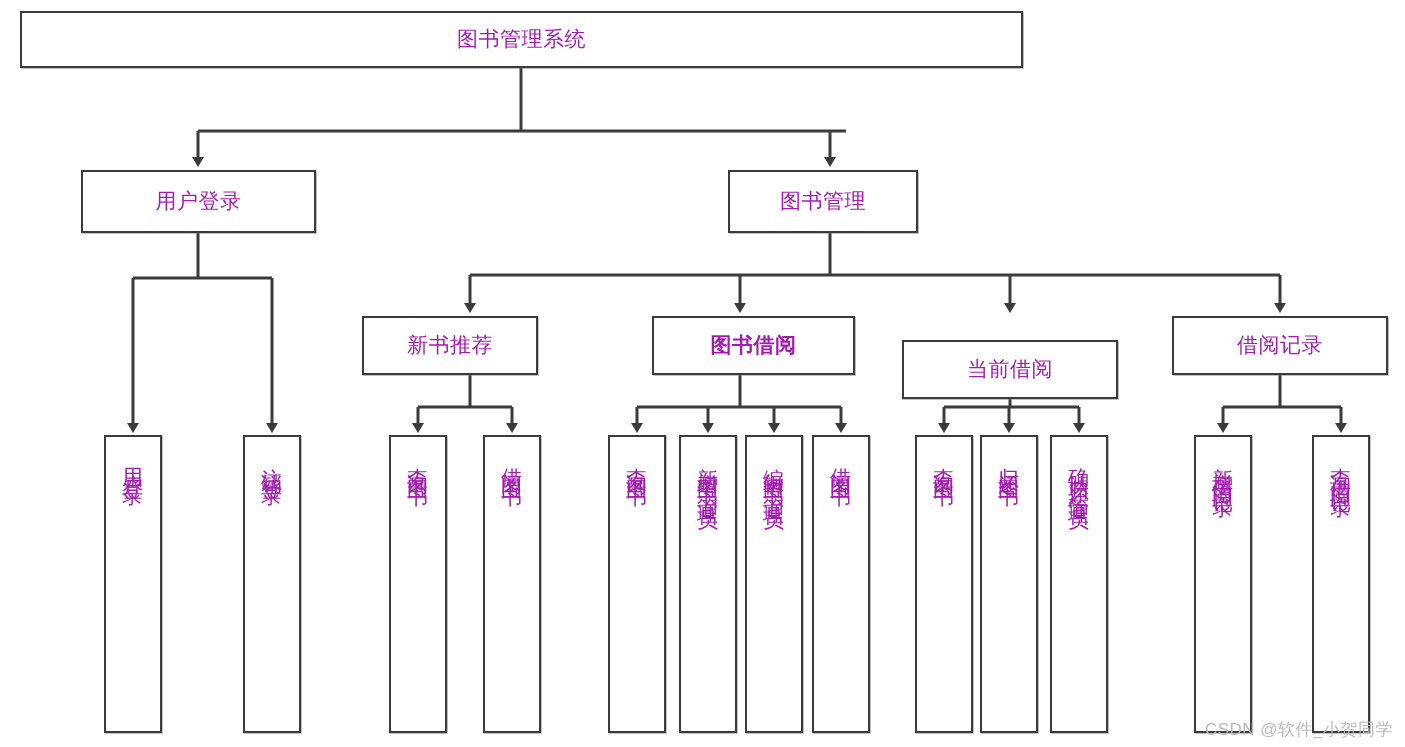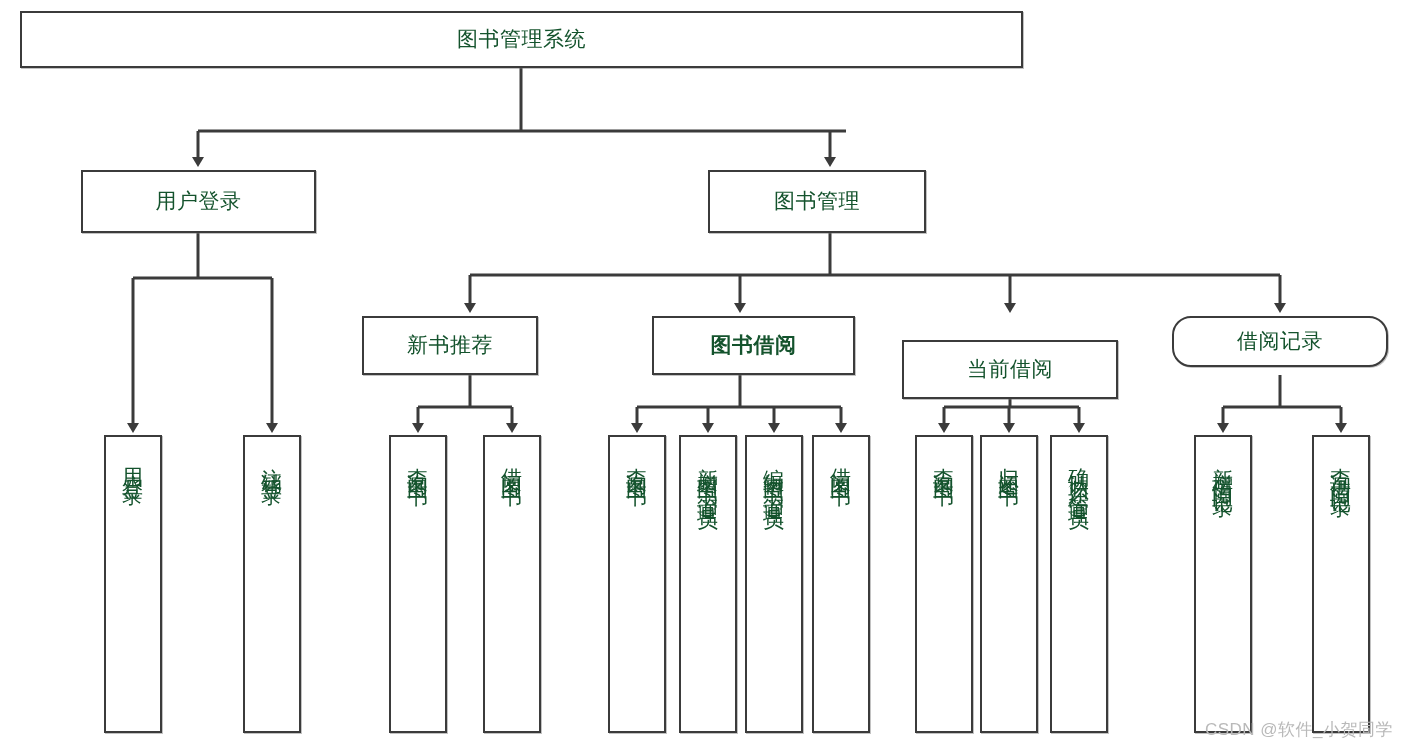--- a/index.html
+++ b/index.html
@@ -30,21 +30,21 @@
     box-sizing: border-box;
     background: #ffffff;
     border: 2.5px solid #3b3b3b;
     display: flex;
     align-items: center;
     justify-content: center;
     box-shadow: 1px 1px 0 rgba(120,120,120,0.45);
   }
   .node .lbl {
     font-size: 21px;
-    color: #14532d;
+    color: #a21caf;
     letter-spacing: 0.5px;
     line-height: 1.15;
     white-space: nowrap;
   }
   .node.vertical {
     align-items: flex-start;
     justify-content: center;
     padding-top: 14px;
   }
   .node.vertical .lbl {
@@ -121,34 +121,34 @@
     </g>
   </svg>
 
   <div class="node" style="left: 20px; top: 11px; width: 1003px; height: 57px;">
     <span class="lbl">图书管理系统</span>
   </div>
 
   <div class="node" style="left: 81px; top: 170px; width: 235px; height: 63px;">
     <span class="lbl">用户登录</span>
   </div>
-  <div class="node" style="left: 708px; top: 170px; width: 218px; height: 63px;">
+  <div class="node" style="left: 728px; top: 170px; width: 190px; height: 63px;">
     <span class="lbl">图书管理</span>
   </div>
 
   <div class="node" style="left: 362px; top: 316px; width: 176px; height: 59px;">
     <span class="lbl">新书推荐</span>
   </div>
   <div class="node" style="left: 652px; top: 316px; width: 203px; height: 59px; font-weight: bold;">
     <span class="lbl">图书借阅</span>
   </div>
   <div class="node" style="left: 902px; top: 316px; width: 216px; height: 59px; margin-top: 24px;">
     <span class="lbl">当前借阅</span>
   </div>
-  <div class="node" style="left: 1172px; top: 316px; width: 216px; height: 51px; border-radius: 19px;">
+  <div class="node" style="left: 1172px; top: 316px; width: 216px; height: 59px;">
     <span class="lbl">借阅记录</span>
   </div>
 
   <div class="node vertical" style="left: 104px; top: 435px; width: 58px; height: 298px;">
     <span class="lbl">用户登录</span>
   </div>
   <div class="node vertical" style="left: 243px; top: 435px; width: 58px; height: 298px;">
     <span class="lbl">注销登录</span>
   </div>
   <div class="node vertical" style="left: 389px; top: 435px; width: 58px; height: 298px;">

